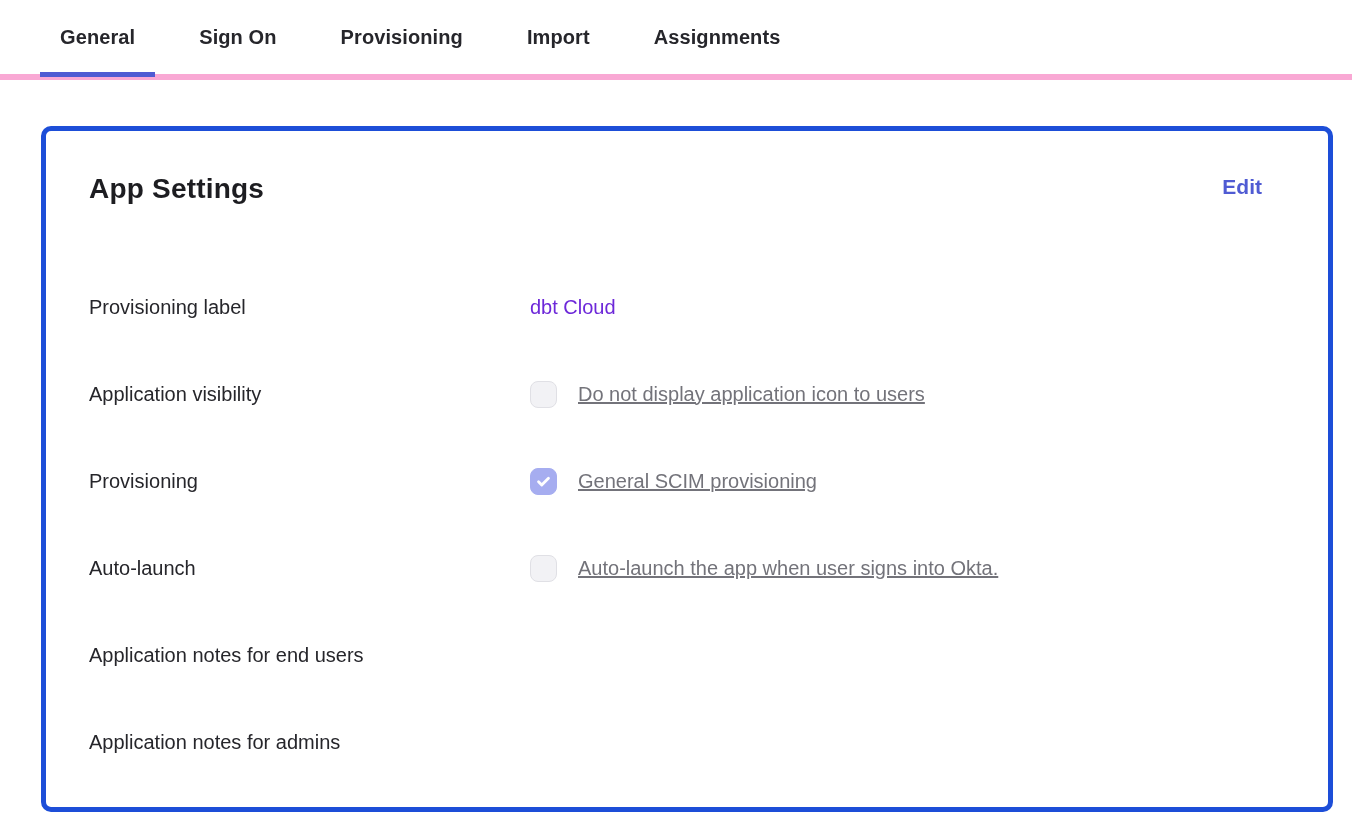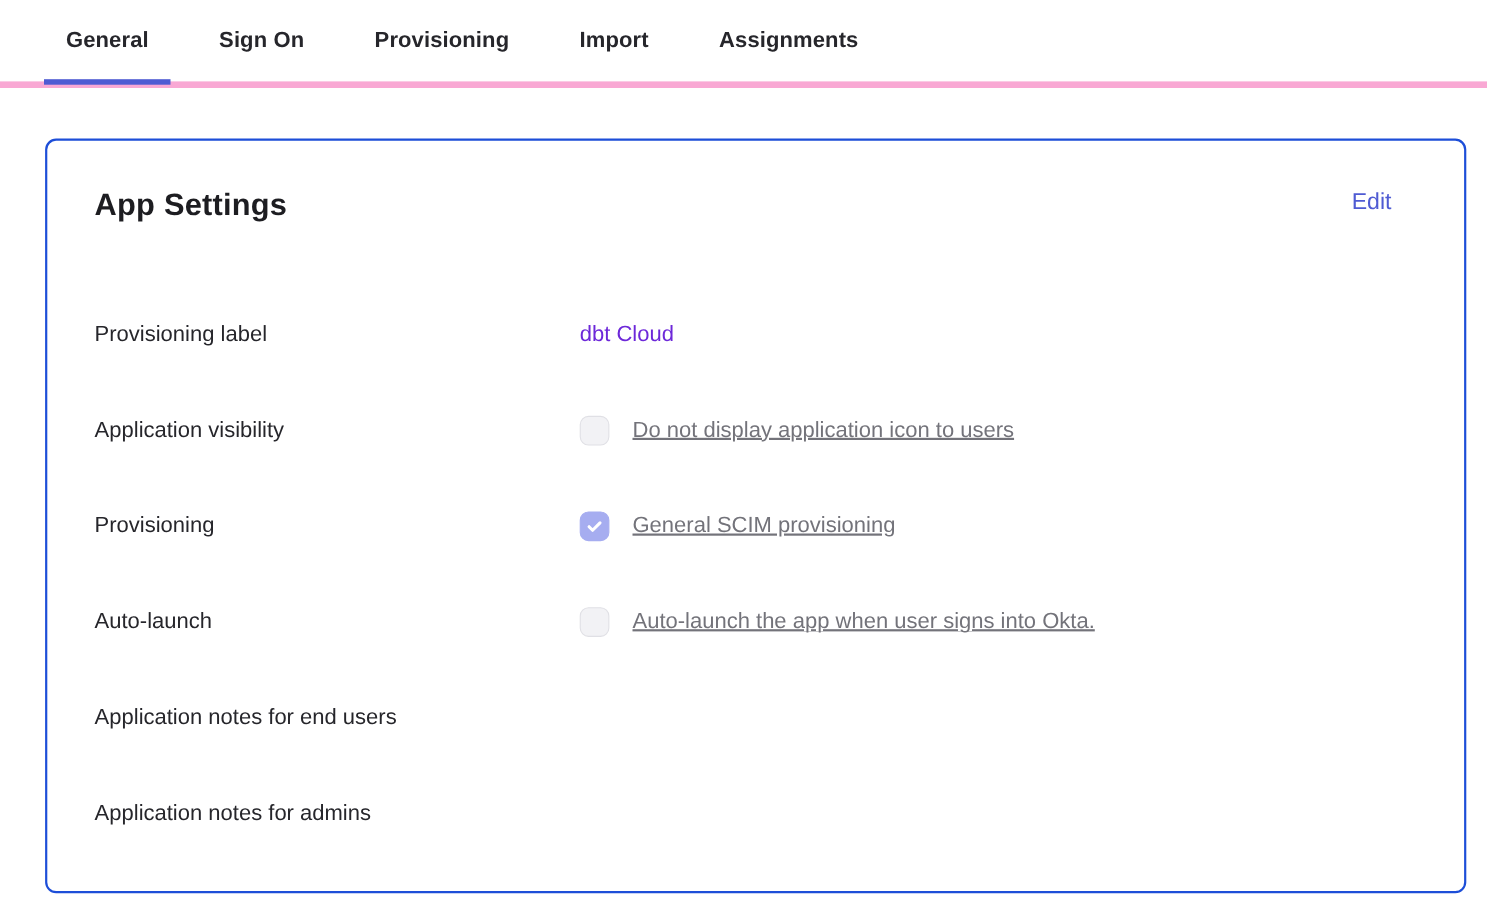--- a/index.html
+++ b/index.html
@@ -38,39 +38,39 @@
     left: 0; right: 0;
     bottom: -3px;
     height: 5px;
     background: var(--accent);
   }
 
   
   .card {
     margin: 46px 19px 0 41px;
     height: 686px;
-    border: 2px solid #1d4ed8;
+    border: 5px solid #1d4ed8;
     border-radius: 10px;
     background: #ffffff;
     padding: 42px 44px 0 43px;
   }
   .card-header {
     display: flex;
     align-items: flex-start;
     justify-content: space-between;
   }
   .card-title {
     font-size: 28px;
     font-weight: 600;
     color: #1d1d21;
     letter-spacing: 0.2px;
   }
   .edit-link {
     font-size: 21px;
-    font-weight: 400;
+    font-weight: 700;
     color: var(--accent);
     text-decoration: none;
     cursor: pointer;
     margin-right: 22px;
     margin-top: 2px;
   }
 
   
   .rows { margin-top: 88px; }
   .row {

